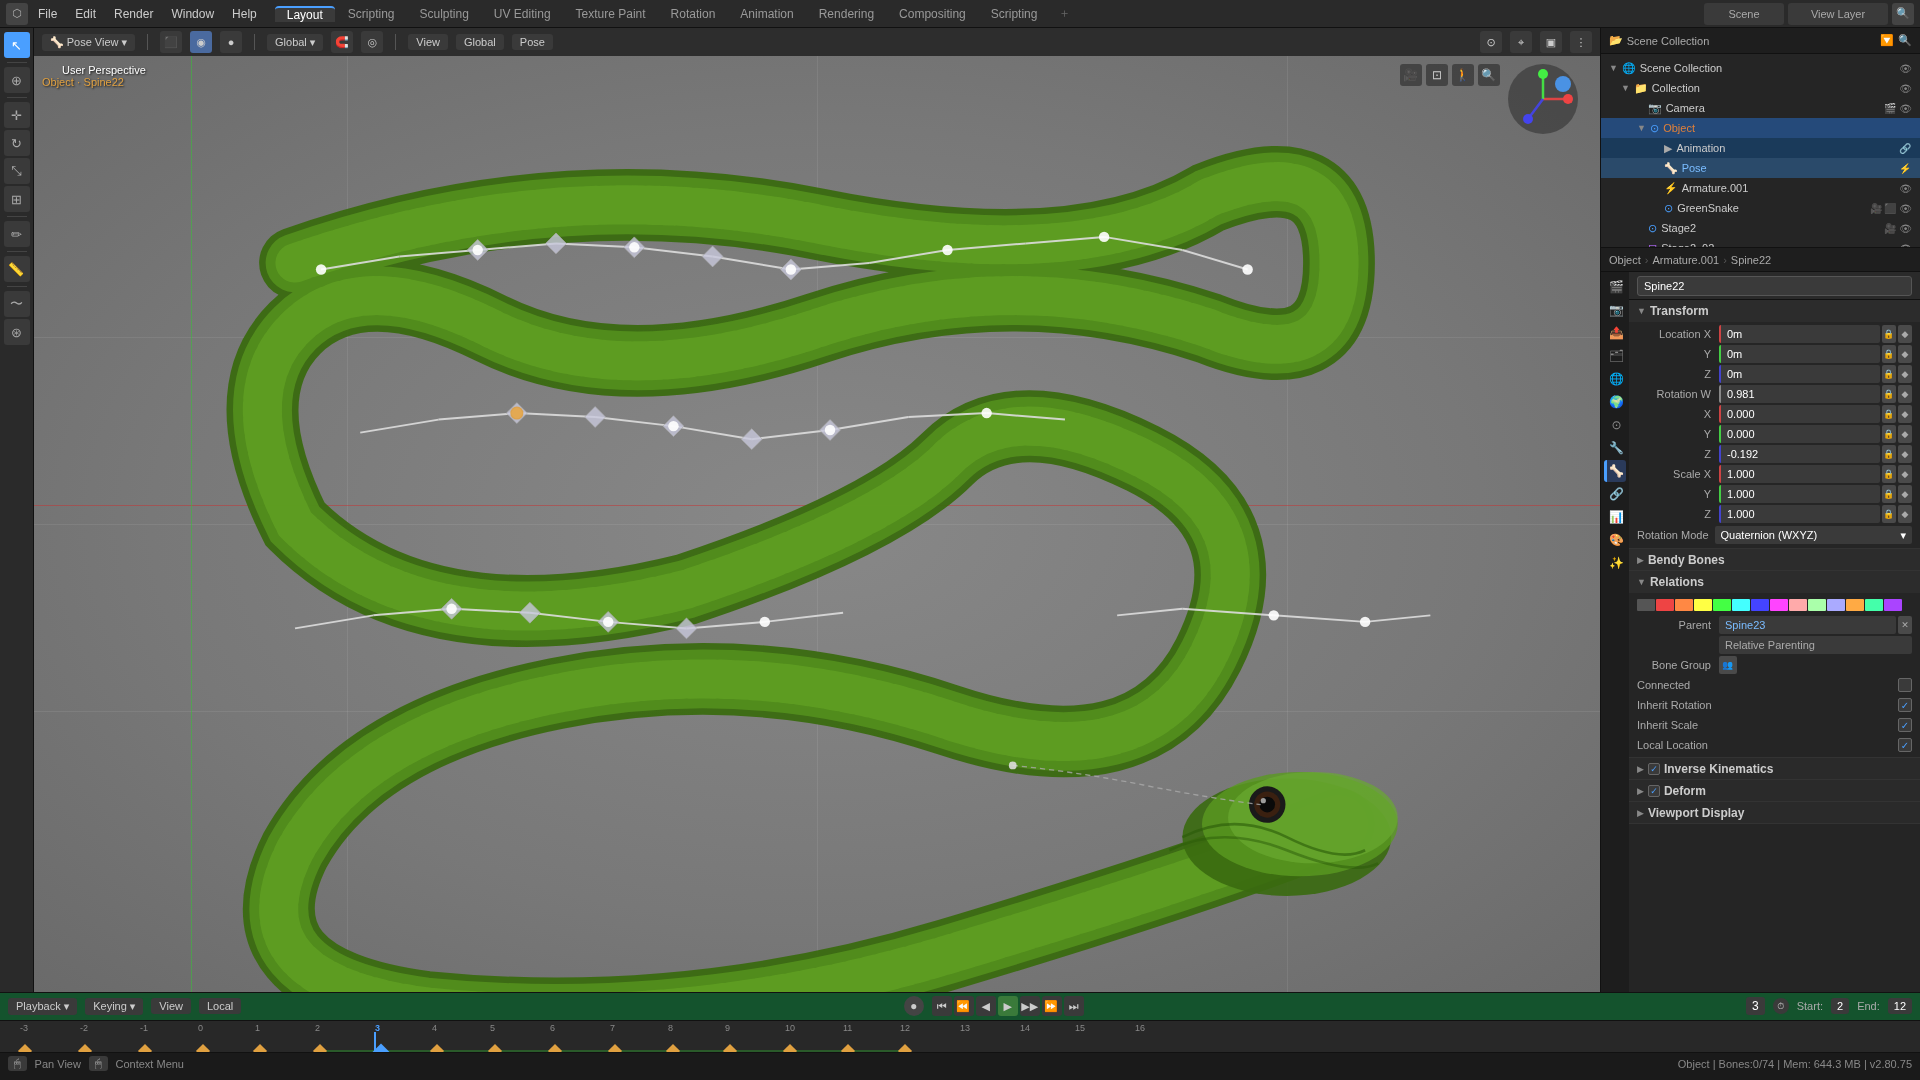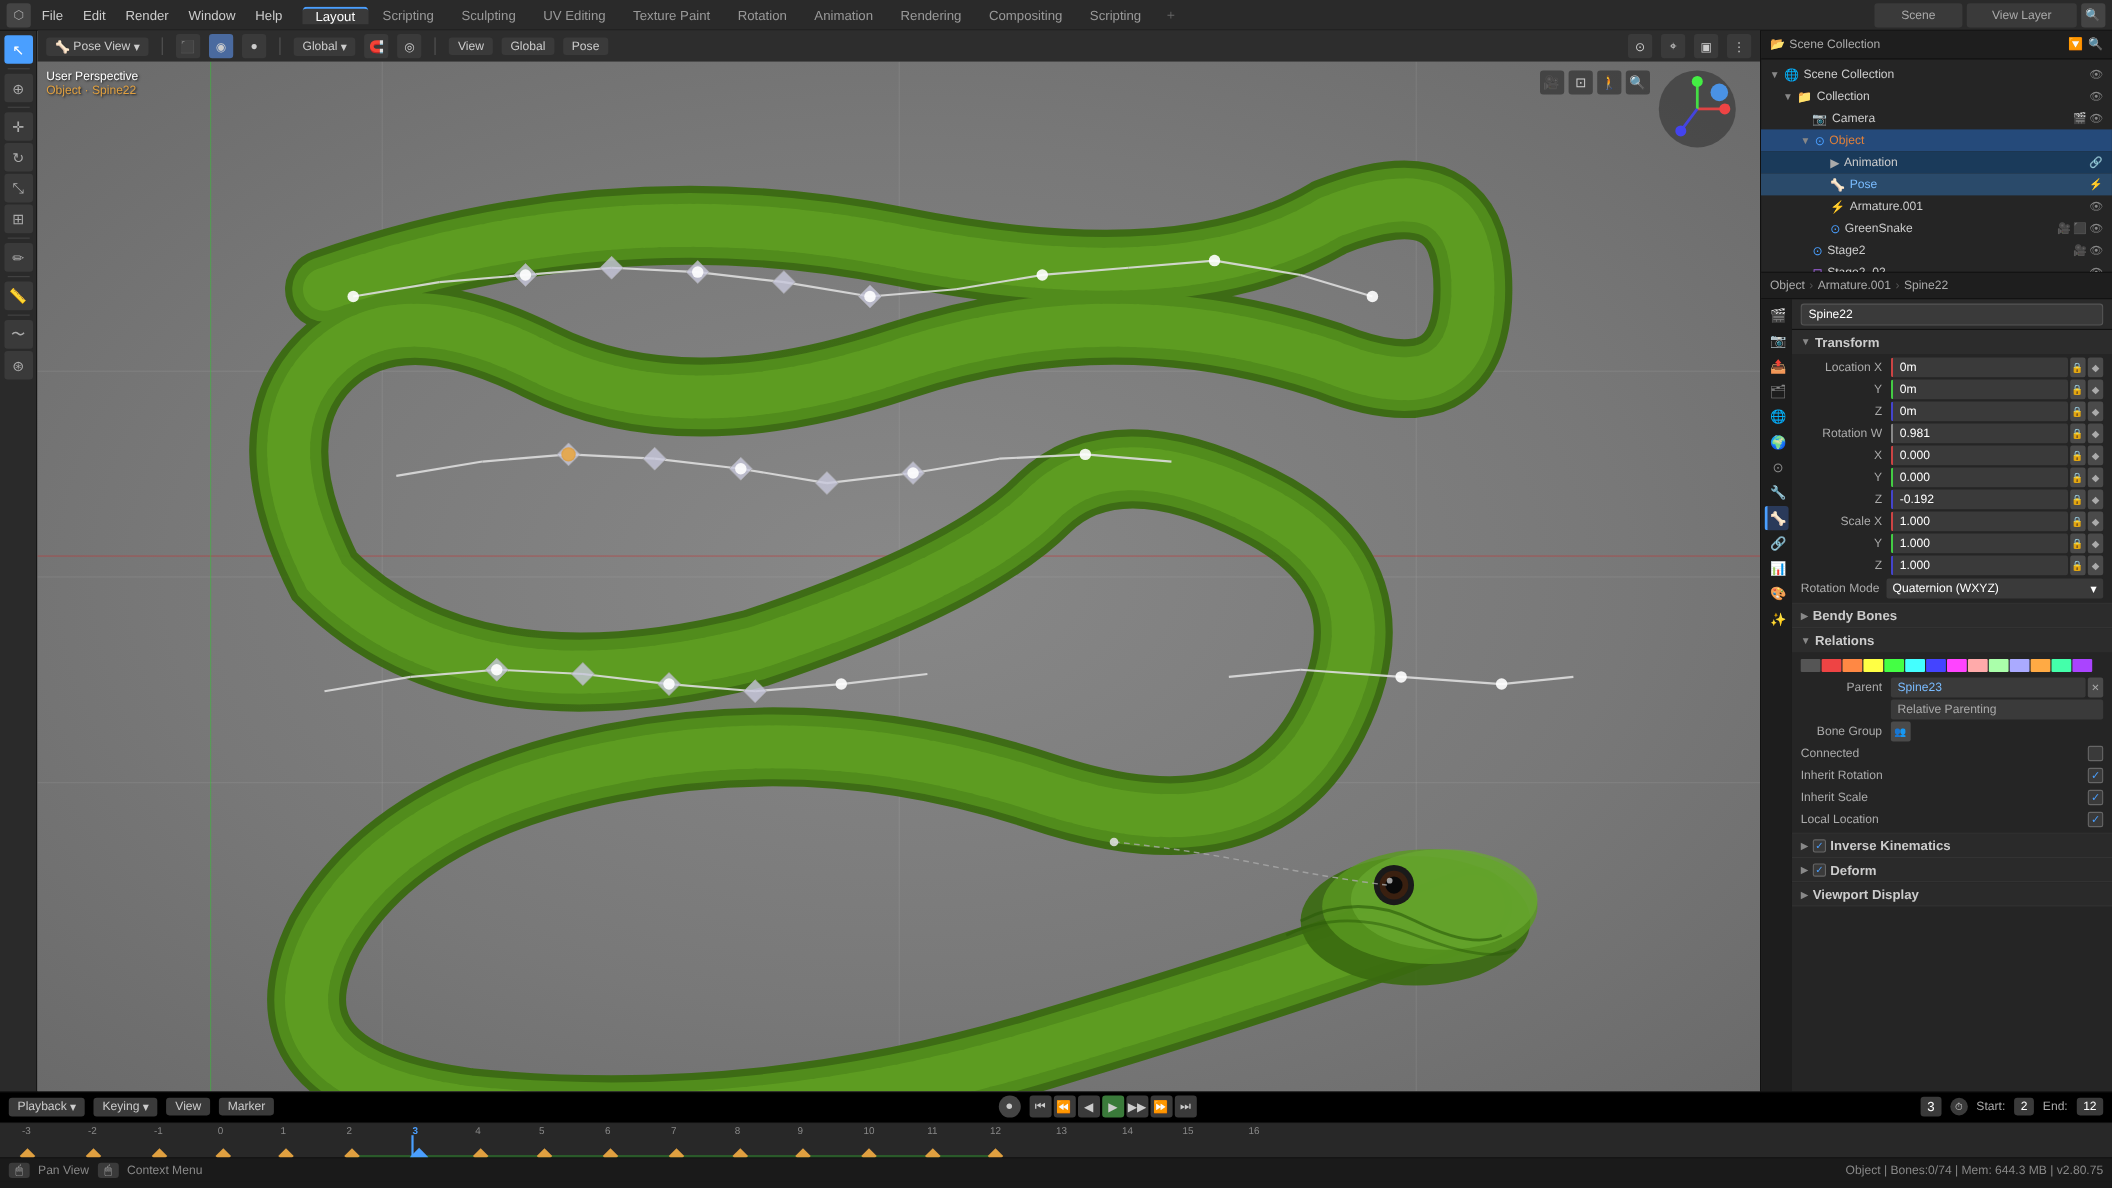--- a/index.html
+++ b/index.html
@@ -31,21 +31,21 @@
     
     #snake-canvas { position: absolute; top: 28px; left: 0; right: 0; bottom: 0; }
     .snake-bg { width: 100%; height: 100%; background: radial-gradient(ellipse at center, #888 0%, #787878 60%, #6a6a6a 100%); position: relative; }
 
     
     .grid-line-h { position: absolute; height: 1px; left: 0; right: 0; background: rgba(255,255,255,0.08); }
     .grid-line-v { position: absolute; width: 1px; top: 0; bottom: 0; background: rgba(255,255,255,0.08); }
 
     
     #vp-overlay { position: absolute; top: 36px; left: 8px; z-index: 5; }
-    .vp-info { font-size: 11px; color: #fff; text-shadow: 1px 1px 2px rgba(0,0,0,0.8); }
+    .vp-info { font-size: 11px; color: #fff; text-shadow: 1px 1px 2px rgba(0,0,0,0.8); margin-left: 20px; }
     .vp-info-sub { font-size: 11px; color: #e0a040; text-shadow: 1px 1px 2px rgba(0,0,0,0.8); }
 
     
     #gizmo { position: absolute; top: 36px; right: 16px; z-index: 10; width: 80px; height: 80px; }
     .gizmo-circle { width: 70px; height: 70px; border-radius: 50%; background: rgba(50,50,50,0.6); position: relative; display: flex; align-items: center; justify-content: center; }
     .gizmo-axis { position: absolute; font-size: 10px; font-weight: bold; }
     .gizmo-x { color: #e44; right: 6px; top: 50%; transform: translateY(-50%); }
     .gizmo-y { color: #4e4; top: 6px; left: 50%; transform: translateX(-50%); }
 
     
@@ -113,21 +113,21 @@
     
     .checkbox-row { display: flex; align-items: center; height: 20px; padding: 0 8px; justify-content: space-between; }
     .checkbox-label { font-size: 11px; color: #aaa; }
     .checkbox { width: 14px; height: 14px; border: 1px solid #666; border-radius: 2px; background: #3a3a3a; display: flex; align-items: center; justify-content: center; cursor: pointer; font-size: 10px; color: #4a9fff; }
 
     
     .bottom-collapsed { height: 22px; display: flex; align-items: center; padding: 0 8px; gap: 4px; cursor: pointer; background: #2a2a2a; border-bottom: 1px solid #333; }
 
     
     #timeline { height: 60px; background: #1e1e1e; border-top: 1px solid #111; display: flex; flex-direction: column; }
-    #timeline-header { height: 28px; background: #000000; display: flex; align-items: center; padding: 0 8px; gap: 8px; border-bottom: 1px solid #111; }
+    #timeline-header { height: 28px; background: #14532d; display: flex; align-items: center; padding: 0 8px; gap: 8px; border-bottom: 1px solid #111; }
     .tl-btn { padding: 2px 8px; background: #3a3a3a; border-radius: 3px; font-size: 11px; color: #ccc; cursor: pointer; display: flex; align-items: center; gap: 3px; }
     .tl-transport { display: flex; align-items: center; gap: 2px; }
     .tl-tb { width: 20px; height: 20px; background: #3a3a3a; border-radius: 3px; display: flex; align-items: center; justify-content: center; font-size: 11px; color: #ccc; cursor: pointer; }
     .tl-play { background: #3a7a3a; }
     .tl-record { background: #444; }
     .tl-frame-num { font-size: 12px; color: #fff; background: #3a3a3a; padding: 2px 6px; border-radius: 3px; }
     .tl-label { font-size: 11px; color: #aaa; }
     .tl-field { background: #3a3a3a; border-radius: 3px; padding: 2px 6px; font-size: 11px; color: #fff; }
     .tl-spacer { flex: 1; }
     #timeline-track { height: 32px; background: #282828; display: flex; align-items: center; padding: 0 0; position: relative; overflow: hidden; }
@@ -752,21 +752,21 @@
       <span>▾</span>
     </div>
     <div class="tl-btn">
       <span>Keying</span>
       <span>▾</span>
     </div>
     <div class="tl-btn">
       <span>View</span>
     </div>
     <div class="tl-btn">
-      <span>Marker</span>
+      <span>Local</span>
     </div>
 
     <div class="tl-spacer"></div>
 
     <div class="tl-tb tl-record" style="background:#444;border-radius:50%;">⏺</div>
 
     <div class="tl-transport">
       <div class="tl-tb">⏮</div>
       <div class="tl-tb">⏪</div>
       <div class="tl-tb">◀</div>

